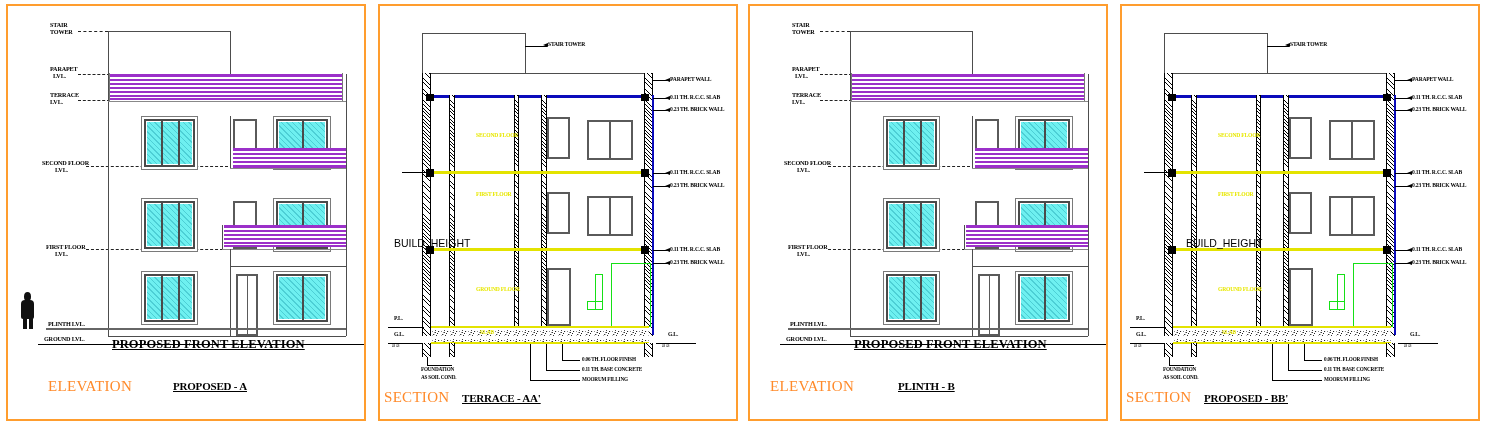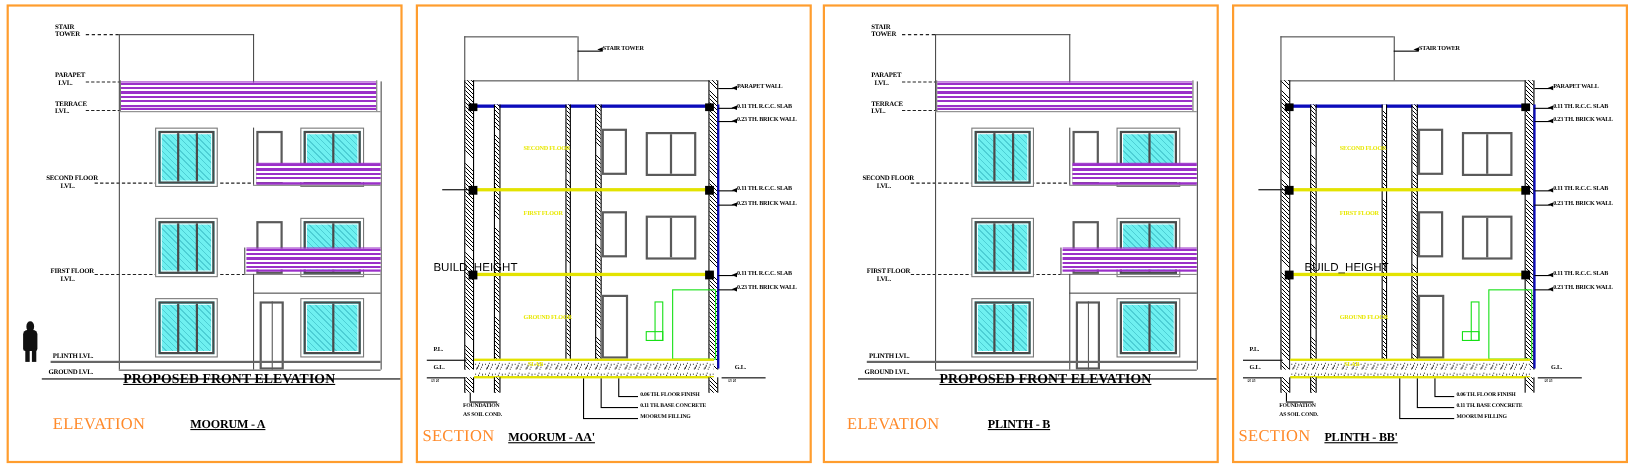--- a/index.html
+++ b/index.html
@@ -232,21 +232,21 @@
       <div class="ln hl" style="left:38px;  top:322px; width:300px; height:2px; background:#666;"></div>
       <div class="lnk hl" style="left:30px; top:338px; width:328px; height:1px;"></div>
 
       <div class="person" style="left:16px; top:286px; width:7px;  height:9px;  border-radius:50% 50% 45% 45%;"></div>
       <div class="person" style="left:13px; top:294px; width:13px; height:19px; border-radius:4px 4px 2px 2px;"></div>
       <div class="person" style="left:15px; top:311px; width:4px;  height:12px;"></div>
       <div class="person" style="left:21px; top:311px; width:4px;  height:12px;"></div>
 
       <div class="txt title-big" style="left:104px; top:332px;">PROPOSED FRONT ELEVATION</div>
       <div class="corner-tag" style="position:absolute; left:40px; top:372px;">ELEVATION</div>
-      <div class="txt title-mid" style="left:165px; top:375px;">MOORUM - A</div>
+      <div class="txt title-mid" style="left:165px; top:375px;">PROPOSED - A</div>
     </div>
   </div>
 
   <div class="panel p2">
     <div class="stage">
 
       <div class="ln hl" style="left:42px; top:27px; width:103px;"></div>
       <div class="ln vl" style="left:42px; top:27px; height:40px;"></div>
       <div class="ln vl" style="left:145px; top:27px; height:40px;"></div>
       <div class="leader" style="left:145px; top:40px; width:22px;"></div>
@@ -341,21 +341,21 @@
       <div class="leaderv" style="left:166px; top:338px; height:26px;"></div>
       <div class="leaderv" style="left:182px; top:338px; height:16px;"></div>
       <div class="leader" style="left:182px; top:354px; width:18px;"></div>
       <div class="leader" style="left:166px; top:364px; width:34px;"></div>
       <div class="leader" style="left:150px; top:374px; width:50px;"></div>
       <div class="txt tiny" style="left:202px; top:351px;">0.06 TH. FLOOR FINISH</div>
       <div class="txt tiny" style="left:202px; top:361px;">0.11 TH. BASE CONCRETE</div>
       <div class="txt tiny" style="left:202px; top:371px;">MOORUM FILLING</div>
 
       <div class="corner-tag" style="position:absolute; left:4px; top:383px;">SECTION</div>
-      <div class="txt title-mid" style="left:82px; top:387px;">MOORUM - AA'</div>
+      <div class="txt title-mid" style="left:82px; top:387px;">TERRACE - AA'</div>
     </div>
   </div>
 
   <div class="panel p3">
     <div class="stage">
 
       <div class="txt lbl" style="left:42px; top:16px;">STAIR</div>
       <div class="txt lbl" style="left:42px; top:23px;">TOWER</div>
       <div class="txt lbl" style="left:42px; top:60px;">PARAPET</div>
       <div class="txt lbl" style="left:45px; top:67px;">LVL.</div>
@@ -533,17 +533,17 @@
       <div class="leaderv" style="left:166px; top:338px; height:26px;"></div>
       <div class="leaderv" style="left:182px; top:338px; height:16px;"></div>
       <div class="leader" style="left:182px; top:354px; width:18px;"></div>
       <div class="leader" style="left:166px; top:364px; width:34px;"></div>
       <div class="leader" style="left:150px; top:374px; width:50px;"></div>
       <div class="txt tiny" style="left:202px; top:351px;">0.06 TH. FLOOR FINISH</div>
       <div class="txt tiny" style="left:202px; top:361px;">0.11 TH. BASE CONCRETE</div>
       <div class="txt tiny" style="left:202px; top:371px;">MOORUM FILLING</div>
 
       <div class="corner-tag" style="position:absolute; left:4px; top:383px;">SECTION</div>
-      <div class="txt title-mid" style="left:82px; top:387px;">PLINTH - BB'</div>
+      <div class="txt title-mid" style="left:82px; top:387px;">PROPOSED - BB'</div>
     </div>
   </div>
 
 </div>
 
 </body></html>

